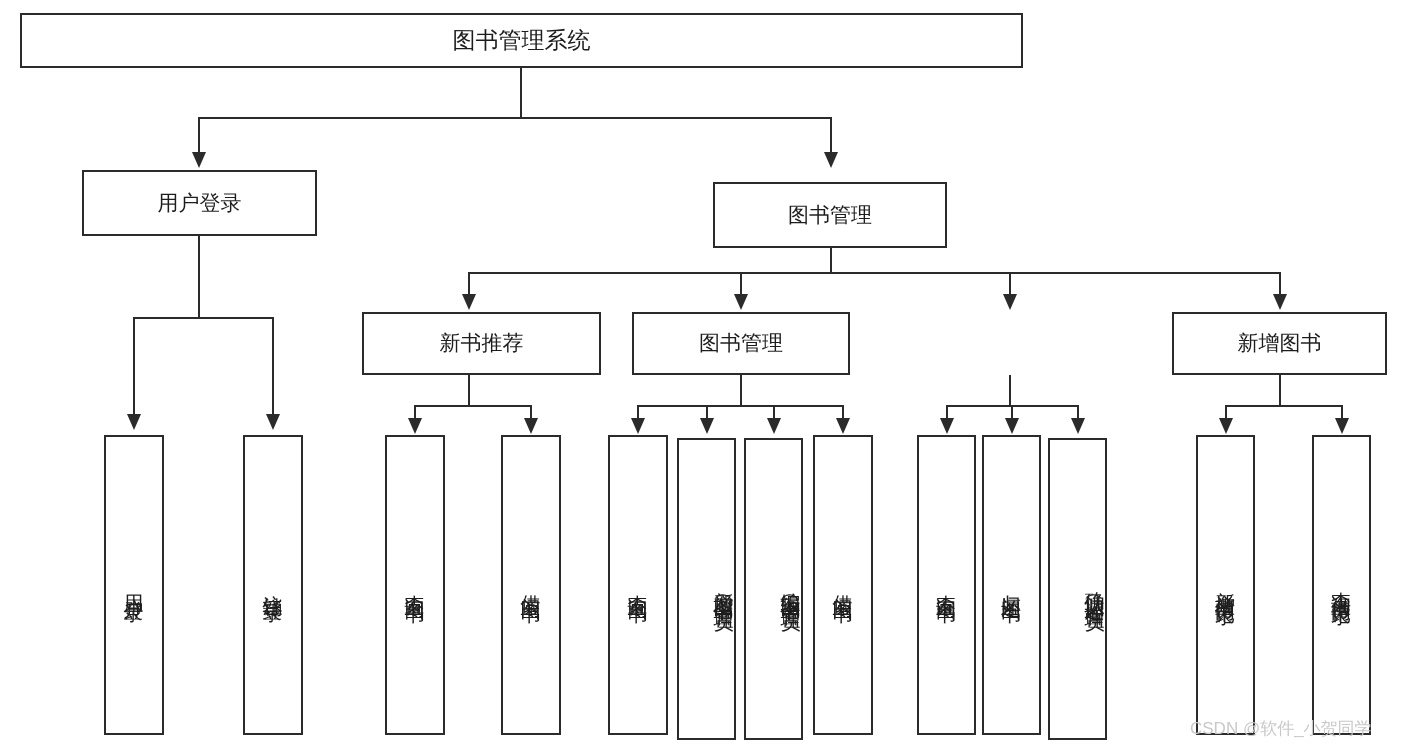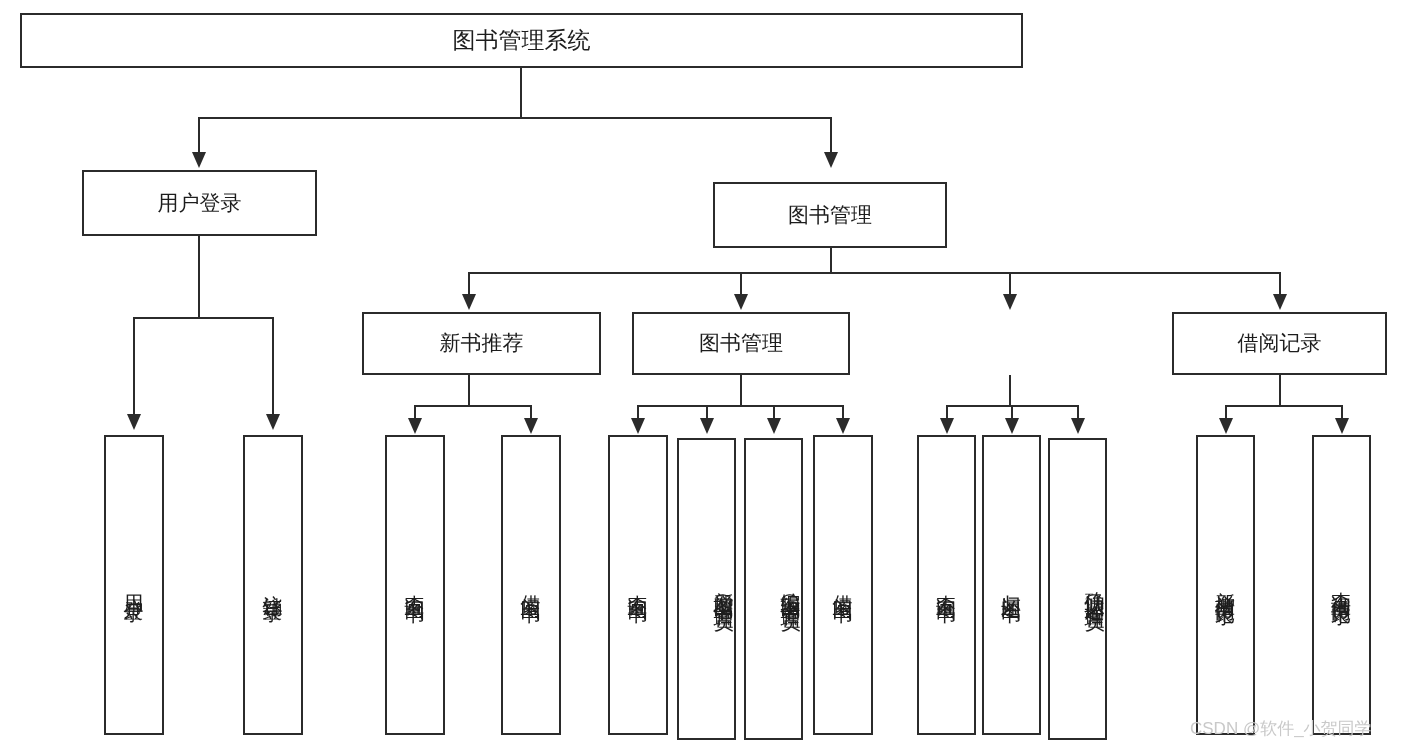--- a/index.html
+++ b/index.html
@@ -127,21 +127,21 @@
   <div class="line vline" style="left:1279px; top:272px; height:25px;"></div>
   <div class="arrow" style="left:1273px; top:294px;"></div>
 
   <div class="node level3" style="left:362px; top:312px; width:239px; height:63px;">
     <span>新书推荐</span>
   </div>
   <div class="node level3" style="left:632px; top:312px; width:218px; height:63px;">
     <span>图书管理</span>
   </div>
   <div class="node level3" style="left:1172px; top:312px; width:215px; height:63px;">
-    <span>借阅记录</span>
+    <span>新增图书</span>
   </div>
 
   <div class="line vline" style="left:468px; top:375px; height:31px;"></div>
   <div class="line hline" style="left:414px; top:405px; width:118px;"></div>
   <div class="line vline" style="left:414px; top:405px; height:16px;"></div>
   <div class="arrow" style="left:408px; top:418px;"></div>
   <div class="line vline" style="left:530px; top:405px; height:16px;"></div>
   <div class="arrow" style="left:524px; top:418px;"></div>
 
   <div class="node leaf" style="left:385px; top:435px; width:60px; height:300px;">

